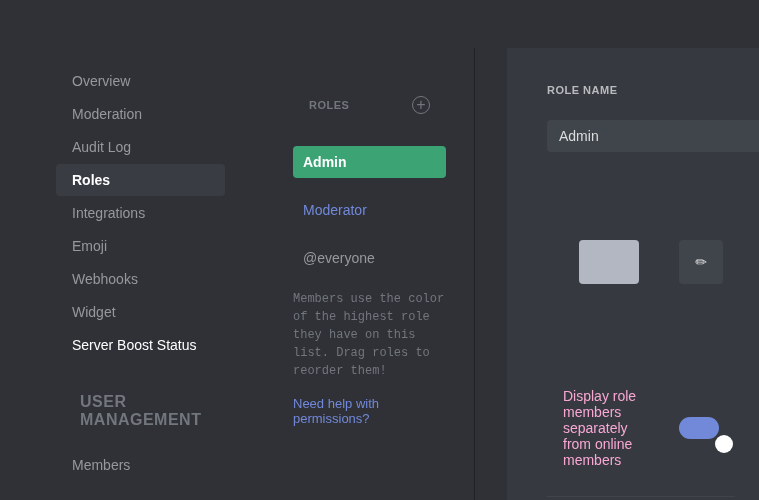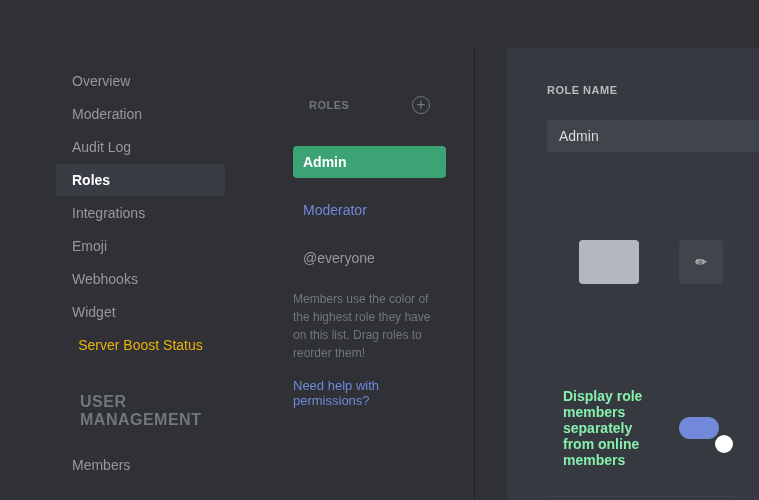--- a/index.html
+++ b/index.html
@@ -35,23 +35,22 @@
     }
     .sidebar-section-label {
       padding: 16px 16px 4px;
       font-size: 16px;
       font-weight: 700;
       color: #72767d;
       text-transform: uppercase;
       letter-spacing: 0.5px;
     }
     .sidebar-item.boost {
-      color: #eab308;
+      color: #ffffff;
       font-weight: 500;
-      text-align: center;
     }
 
     
     .roles-panel {
       width: 210px;
       background: #2f3136;
       border-right: 1px solid #202225;
       padding: 16px 12px;
       flex-shrink: 0;
     }
@@ -97,20 +96,21 @@
       color: #7289da;
     }
     .role-item.everyone {
       color: #96989d;
     }
     .roles-help-text {
       margin-top: 16px;
       font-size: 12px;
       color: #72767d;
       line-height: 1.5;
+      font-family: Liberation Mono, monospace;
     }
     .roles-help-link {
       color: #7289da;
       font-size: 13px;
       cursor: pointer;
       margin-top: 8px;
       display: block;
     }
 
     
@@ -187,22 +187,22 @@
     }
     .setting-row {
       display: flex;
       align-items: center;
       justify-content: space-between;
       padding: 12px 0;
       border-bottom: 1px solid #40444b;
     }
     .setting-label {
       font-size: 14px;
-      color: #86efac;
-      font-weight: 700;
+      color: #f9a8d4;
+      font-weight: 400;
       max-width: 380px;
     }
 
     
     .toggle {
       width: 40px;
       height: 22px;
       border-radius: 11px;
       position: relative;
       cursor: pointer;

